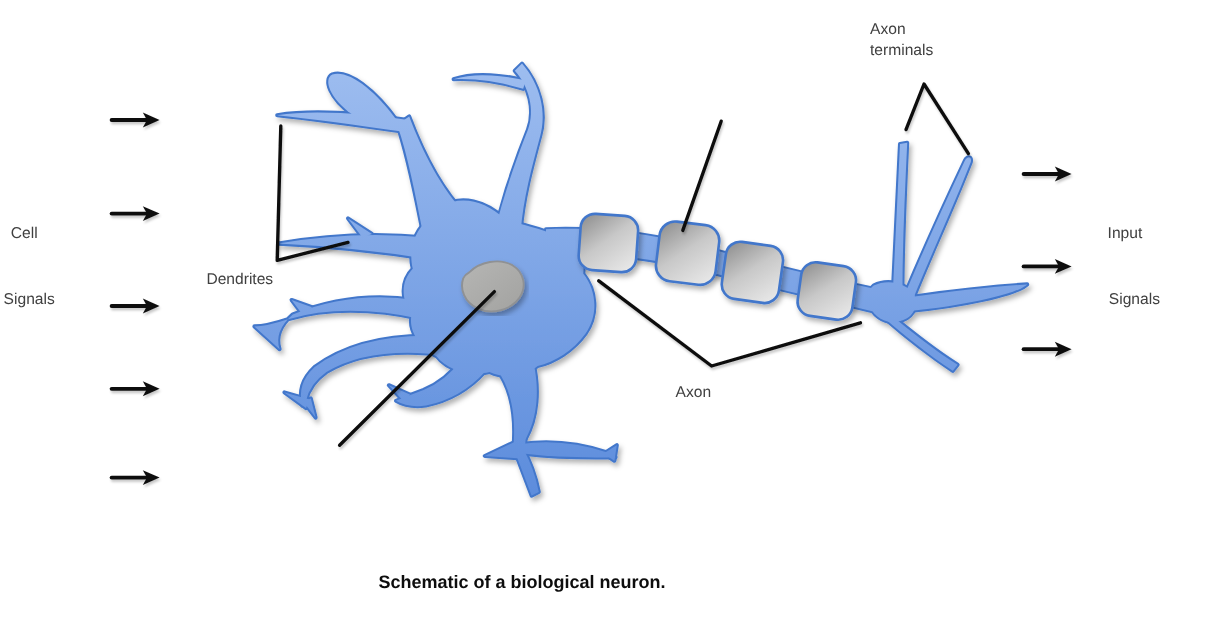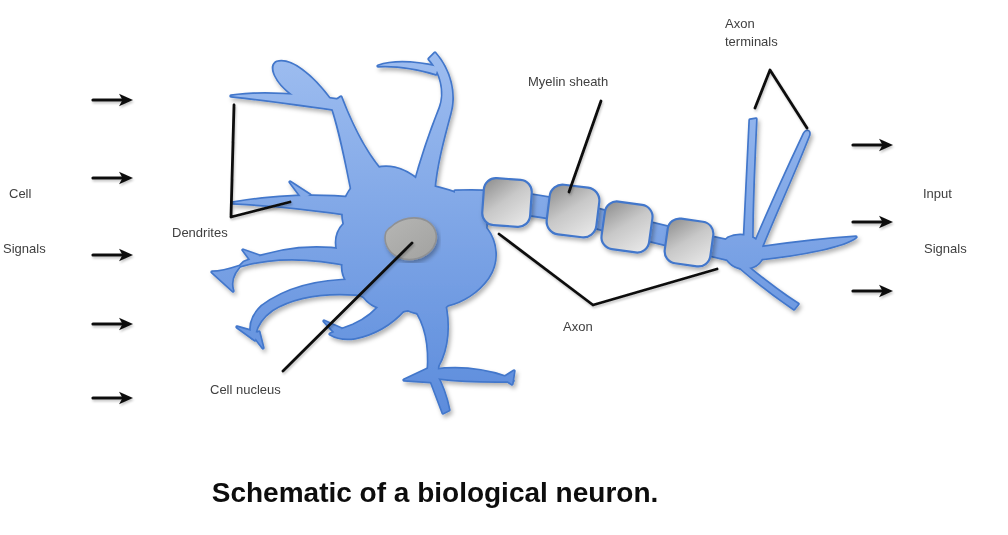--- a/index.html
+++ b/index.html
@@ -7,21 +7,21 @@
     position:relative;width:1008px;height:535px;background:#ffffff;
     font-family:"Liberation Sans", sans-serif;overflow:hidden;
   }
   #stage svg{position:absolute;left:0;top:0;}
   .lbl{
     position:absolute;color:#404040;font-size:13px;line-height:22px;
     white-space:nowrap;user-select:none;
   }
   .caption{
     position:absolute;left:160px;top:477px;width:550px;text-align:center;
-    font-size:28px;font-weight:700;color:#0d0d0d;
+    font-size:15px;font-weight:700;color:#0d0d0d;
   }
 </style>
 </head>
 <body>
 
 <div id="stage">
 
   <svg width="1008" height="535" viewBox="0 0 1008 535">
     <defs>
       <linearGradient id="blueGrad" gradientUnits="userSpaceOnUse" x1="0" y1="45" x2="0" y2="415">
@@ -141,22 +141,20 @@
       <g>
           <line x1="853" y1="291" x2="886" y2="291"></line>
           <polygon stroke="none" points="893,291 879,284.8 882.5,291 879,297.2"></polygon>
         </g>
     </g>
   </svg>
 
   <div class="lbl" style="left:9px;top:183px">Cell</div>
   <div class="lbl" style="left:3px;top:238px">Signals</div>
   <div class="lbl" style="left:172px;top:222px">Dendrites</div>
-  <div class="lbl" style="left:210px;top:379px">Cell nucleus</div>
-  <div class="lbl" style="left:528px;top:71px">Myelin sheath</div>
   <div class="lbl" style="left:725px;top:13px">Axon</div>
   <div class="lbl" style="left:725px;top:31px">terminals</div>
   <div class="lbl" style="left:563px;top:316px">Axon</div>
   <div class="lbl" style="left:923px;top:183px">Input</div>
   <div class="lbl" style="left:924px;top:238px">Signals</div>
   <div class="caption">Schematic of a biological neuron.</div>
 
 </div>
 
 </body></html>

